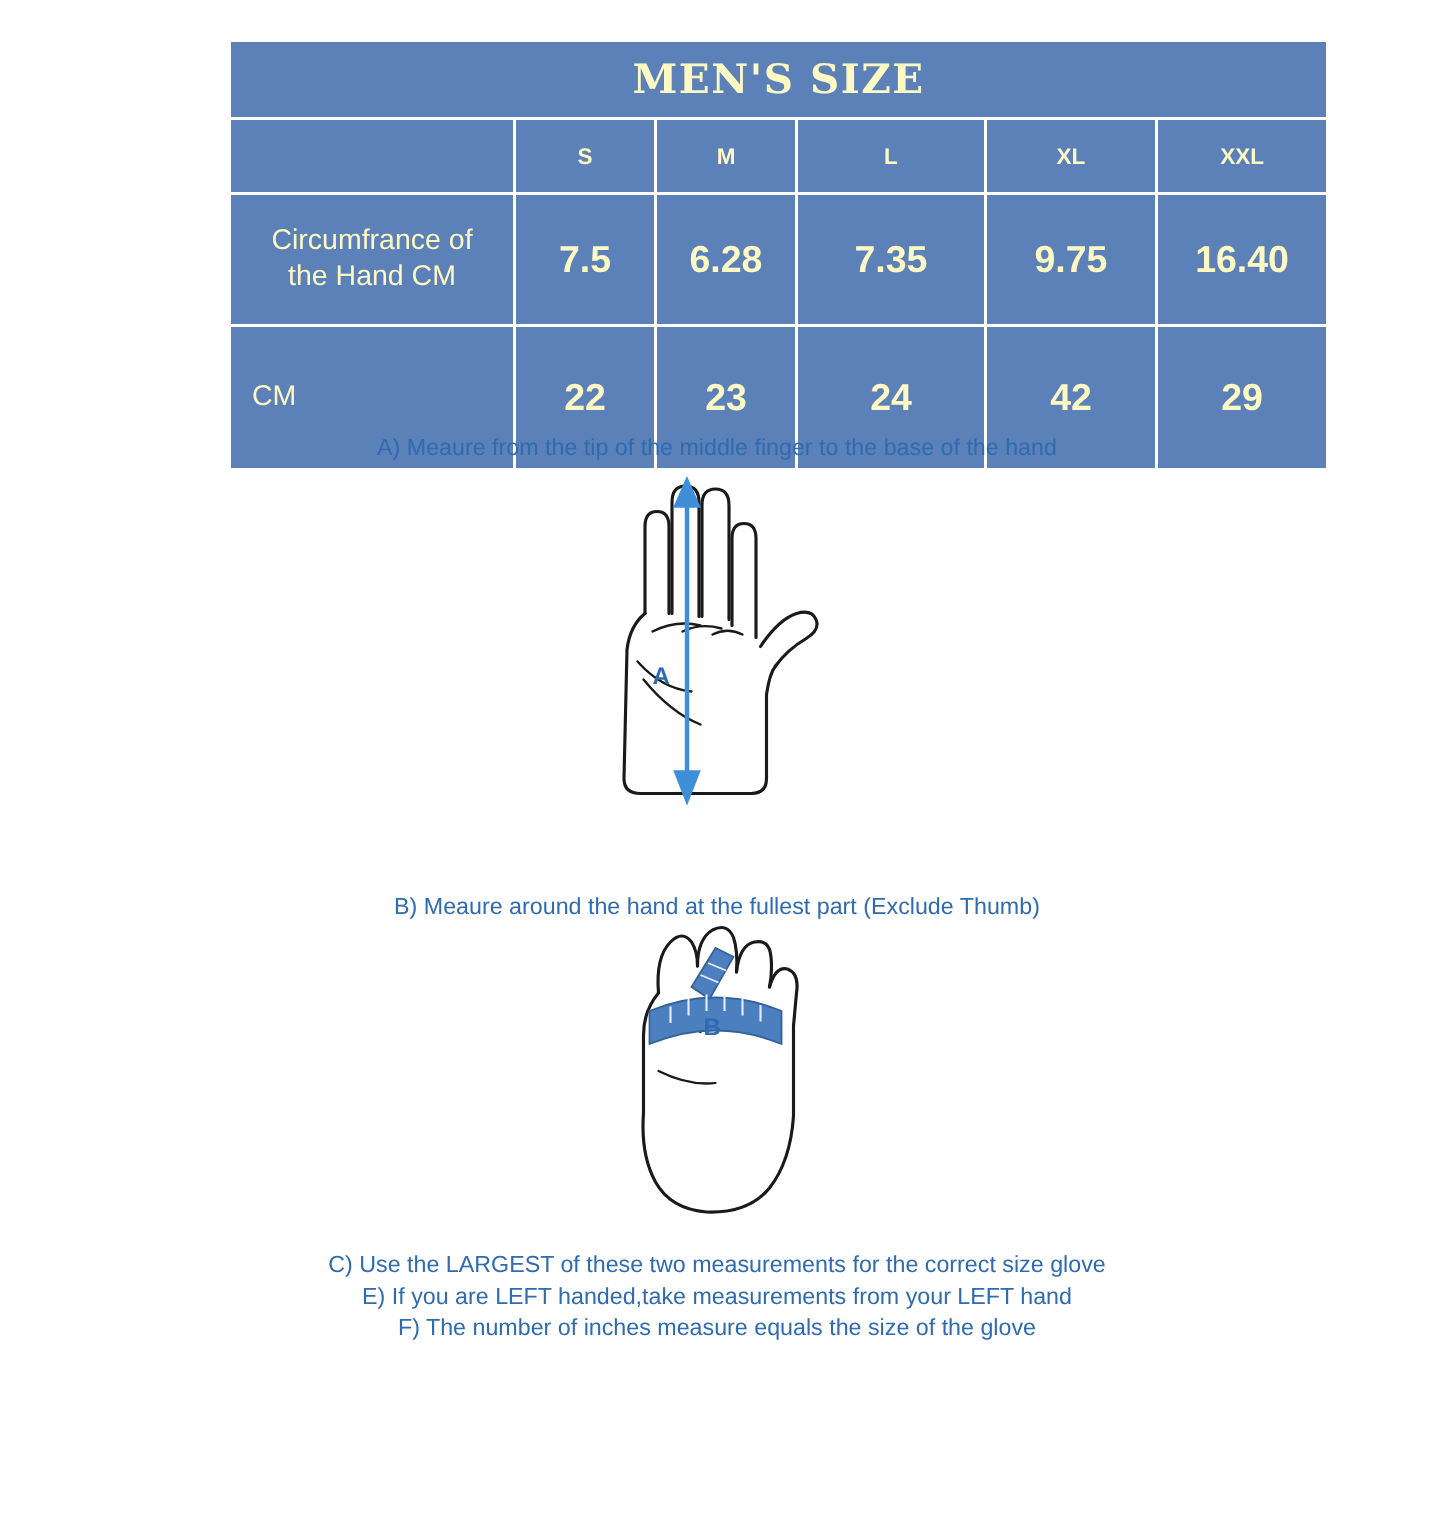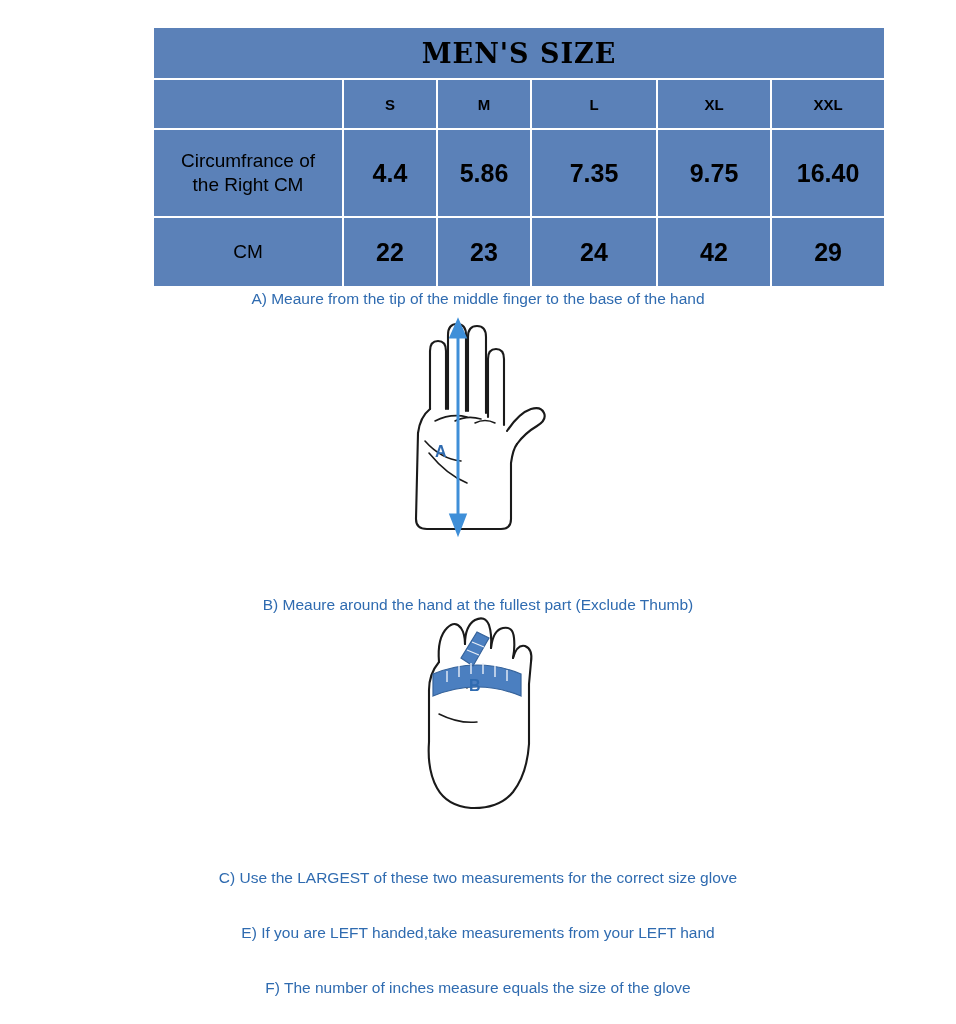--- a/index.html
+++ b/index.html
@@ -28,21 +28,21 @@
     width: 722px;
   }
   table.size-table {
     border-collapse: separate;
     border-spacing: 2px;
     width: 722px;
     table-layout: fixed;
   }
   table.size-table td {
     background: #5b81b8;
-    color: #000000;
+    color: #fef9c3;
     text-align: center;
     vertical-align: middle;
   }
   td.title-cell {
     height: 48px;
     font-family: "DejaVu Serif", serif;
     font-weight: bold;
     font-size: 27px;
     letter-spacing: 1px;
   }
@@ -56,22 +56,22 @@
   }
   td.rowlabel-cell {
     font-size: 19px;
     font-weight: normal;
     text-align: left;
     padding: 8px 14px;
     line-height: 1.25;
     height: 70px;
   }
   td.rowlabel-cell.center {
-    text-align: center;
-    padding: 7px 14px;
+    text-align: left;
+    padding: 20px 14px;
     height: 54px;
   }
   td.val-cell {
     font-size: 25px;
     font-weight: bold;
     height: 70px;
   }
   td.val-cell.small-row {
     height: 54px;
   }
@@ -97,21 +97,21 @@
 
   .footer-notes {
     position: absolute;
     top: 833px;
     width: 100%;
     text-align: center;
     font-size: 15.5px;
     color: #2f6bb0;
     line-height: 21px;
   }
-  .footer-notes div { white-space: nowrap; margin-top: 34px; }
+  .footer-notes div { white-space: nowrap; }
 
   
   .figure {
     position: absolute;
   }
   .figure-a {
     left: 389px;
     top: 313px;
     width: 180px;
     height: 232px;
@@ -152,23 +152,23 @@
         </tr>
         <tr>
           <td class="corner-cell"></td>
           <td class="head-cell">S</td>
           <td class="head-cell">M</td>
           <td class="head-cell">L</td>
           <td class="head-cell">XL</td>
           <td class="head-cell">XXL</td>
         </tr>
         <tr>
-          <td class="rowlabel-cell">Circumfrance of the Right CM</td>
-          <td class="val-cell">4.4</td>
-          <td class="val-cell">5.86</td>
+          <td class="rowlabel-cell">Circumfrance of the Hand CM</td>
+          <td class="val-cell">7.5</td>
+          <td class="val-cell">6.28</td>
           <td class="val-cell">7.35</td>
           <td class="val-cell">9.75</td>
           <td class="val-cell">16.40</td>
         </tr>
         <tr>
           <td class="rowlabel-cell center">CM</td>
           <td class="val-cell small-row">22</td>
           <td class="val-cell small-row">23</td>
           <td class="val-cell small-row">24</td>
           <td class="val-cell small-row">42</td>

